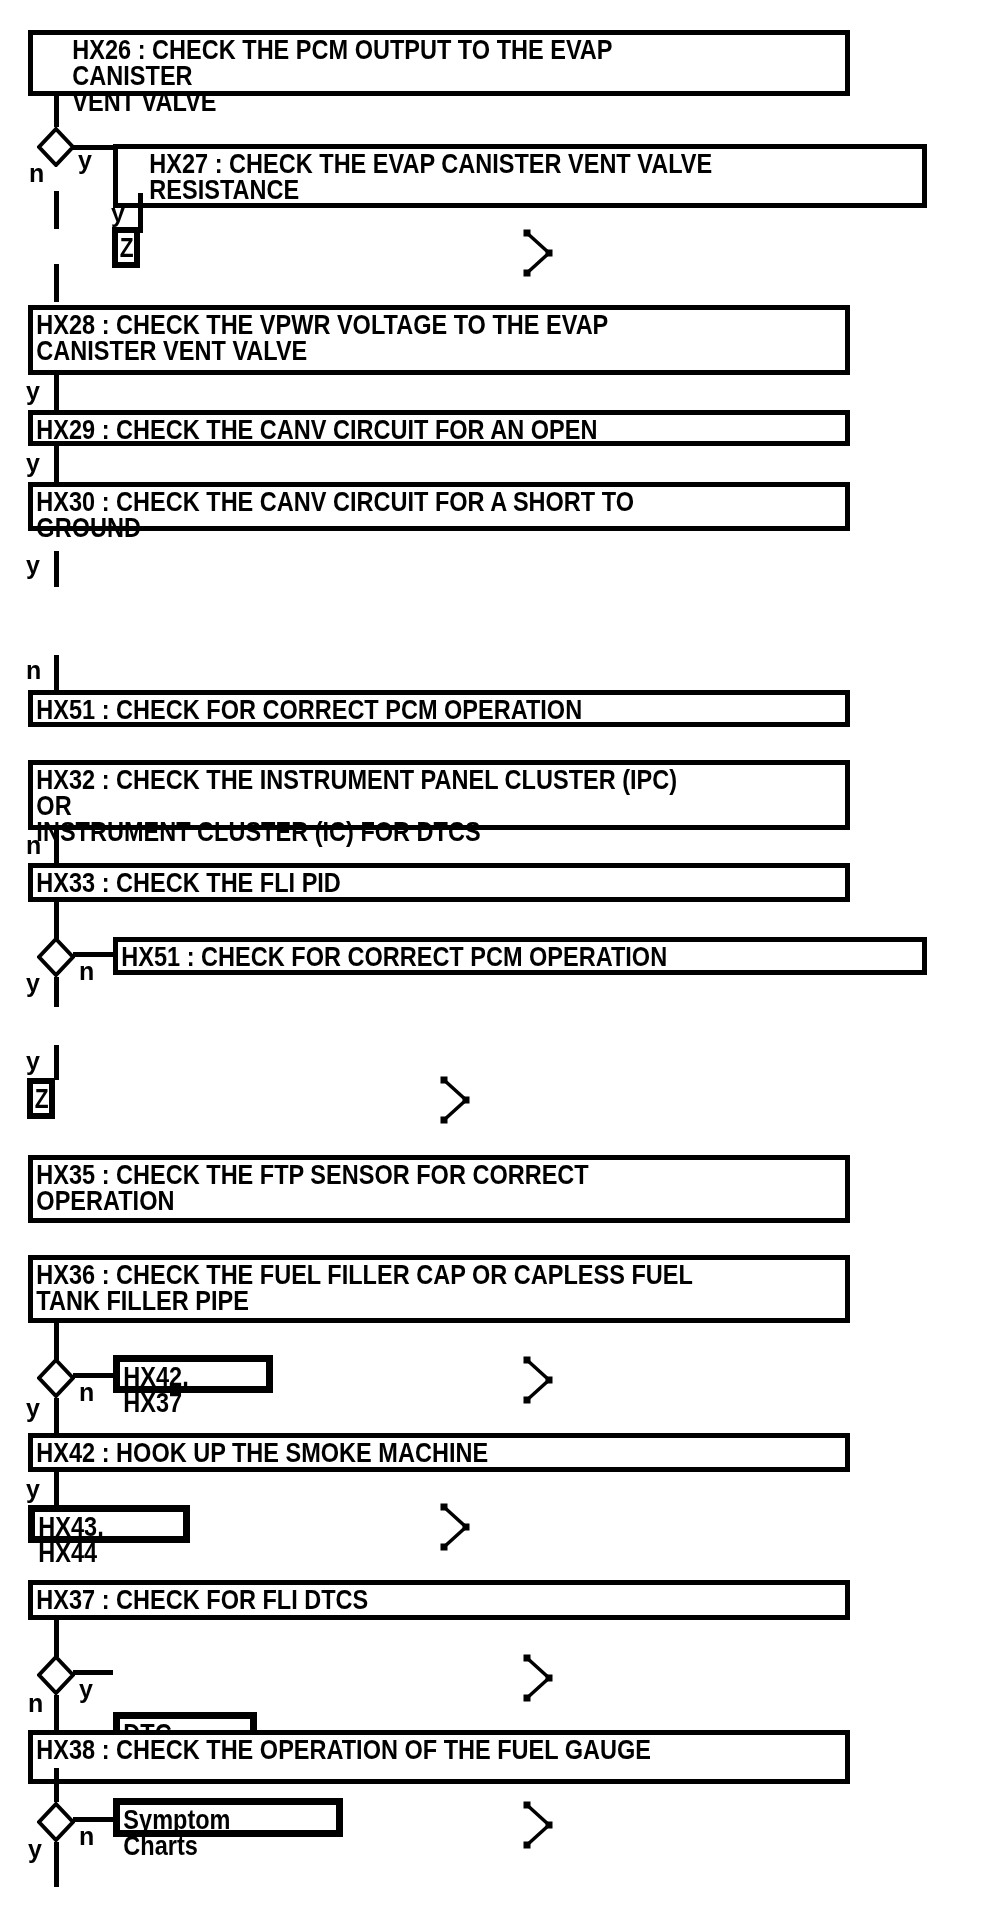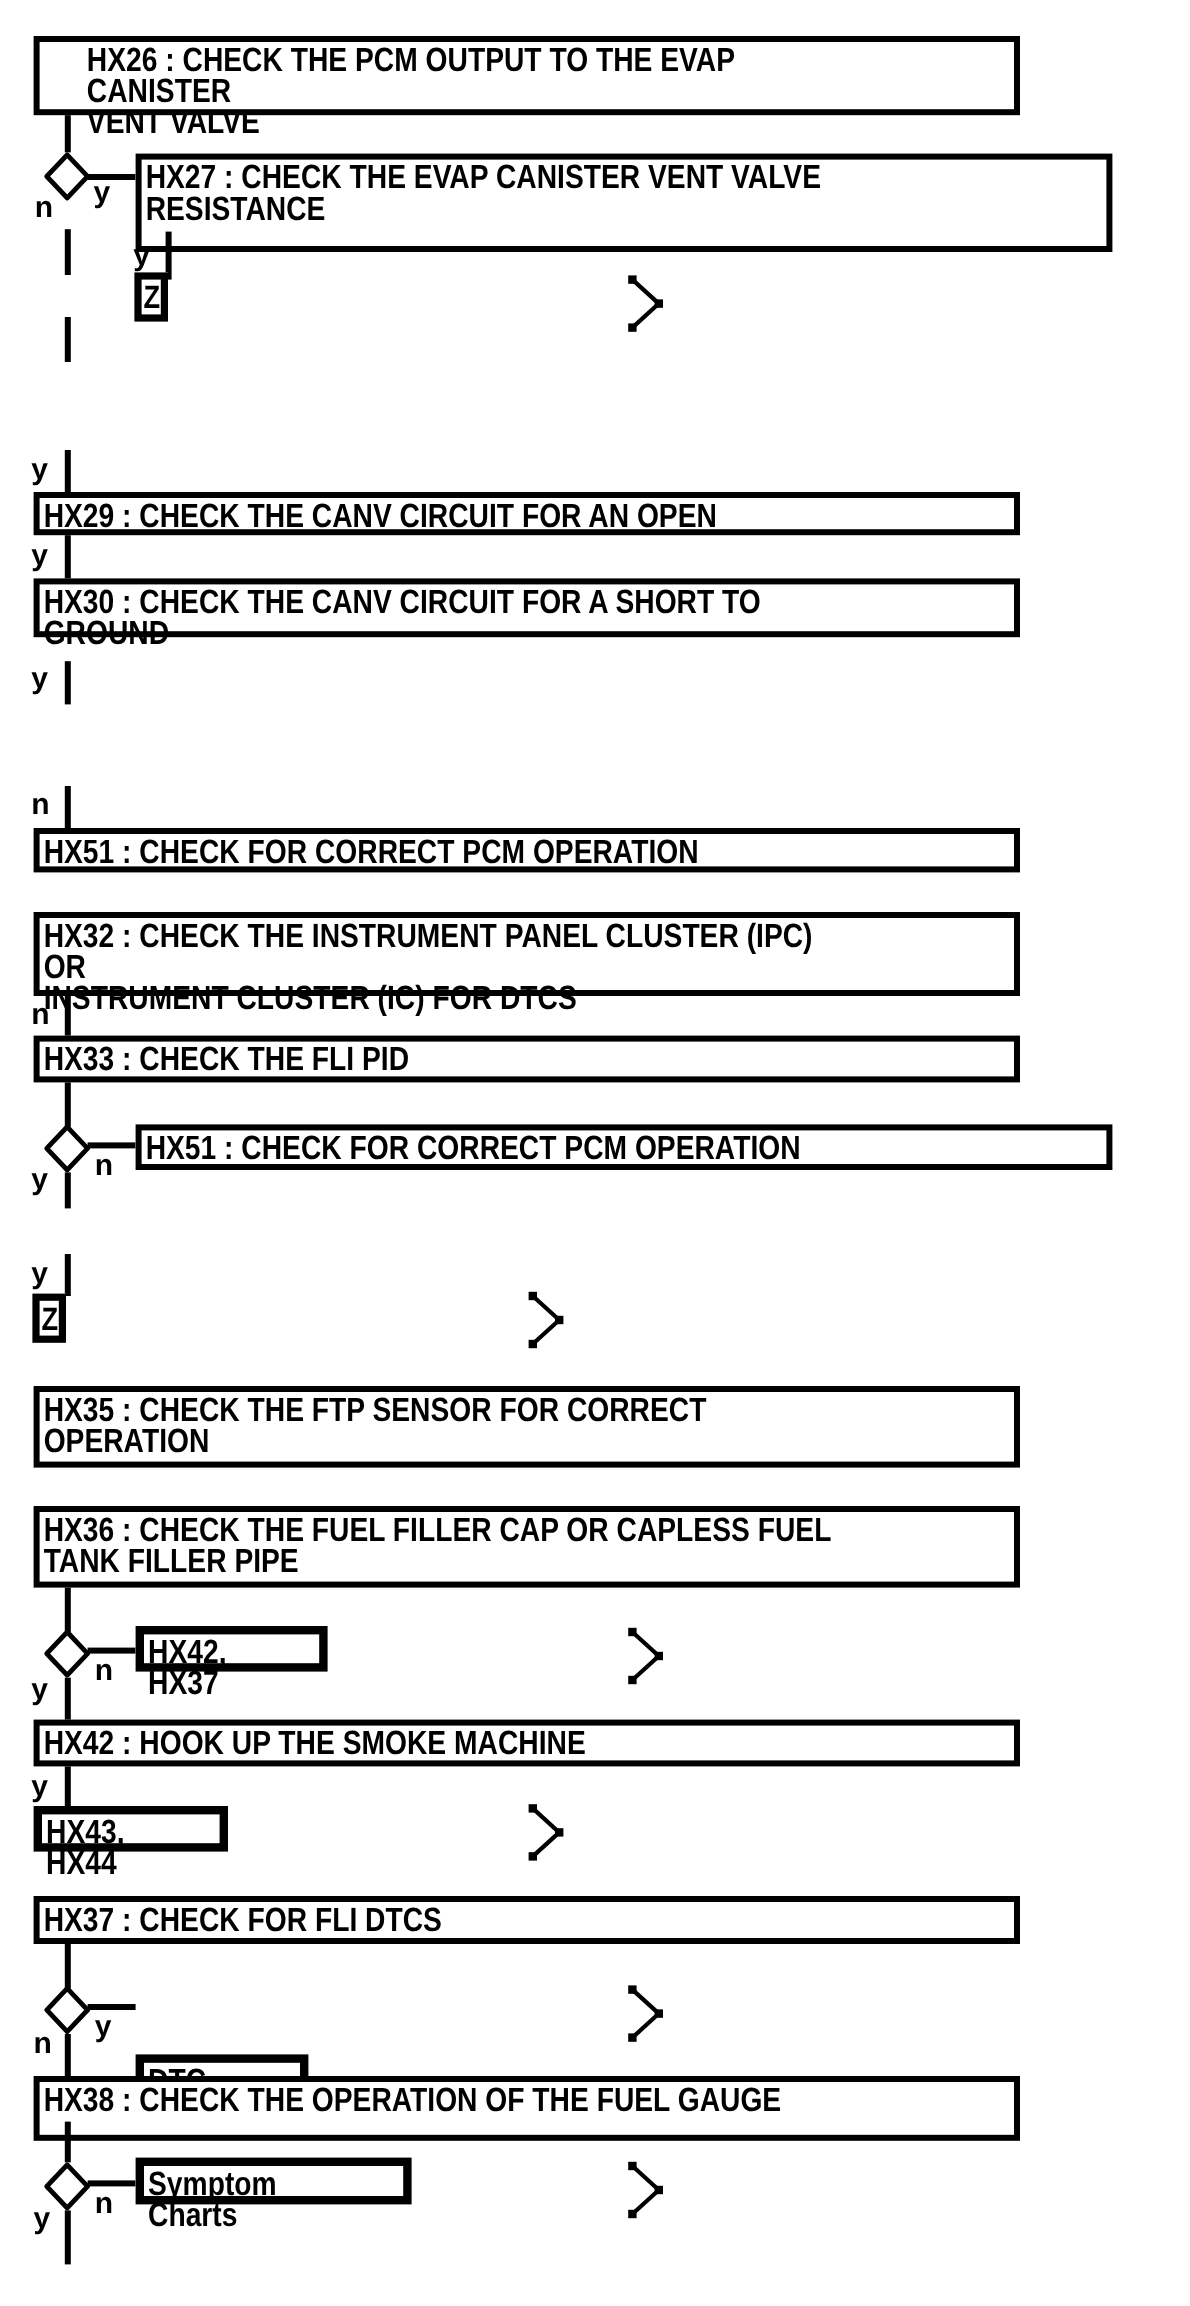--- a/index.html
+++ b/index.html
@@ -35,21 +35,21 @@
 
   <div class="dia" style="left:37px;top:127px;">
     <svg width="38" height="40" viewBox="0 0 38 40">
       <polygon points="19,2 36,20 19,38 2,20" fill="#fff" stroke="#000" stroke-width="4"></polygon>
     </svg>
   </div>
   <div class="lbl" style="left:78px;top:148px;">y</div>
   <div class="lbl" style="left:29px;top:161px;">n</div>
   <div class="hline" style="left:73px;top:145px;width:40px;"></div>
 
-  <div class="box" style="left:113px;top:128px;width:814px;height:82px;">
+  <div class="box" style="left:113px;top:144px;width:814px;height:64px;padding-left:28px;">
     <span class="t">HX27 : CHECK THE EVAP CANISTER VENT VALVE
 RESISTANCE</span>
   </div>
 
   <div class="lbl" style="left:111px;top:201px;">y</div>
   <div class="vline" style="left:138px;top:193px;height:40px;"></div>
 
   <div class="box zbox" style="left:112px;top:227px;width:28px;height:41px;">
     <span class="t">Z</span>
   </div>
@@ -58,20 +58,24 @@
     <svg width="32" height="50" viewBox="0 0 32 50">
       <path d="M5,5 L27,25 L5,45" fill="none" stroke="#000" stroke-width="3.5"></path>
       <rect x="1.5" y="1.5" width="7" height="7" fill="#000"></rect>
       <rect x="23.5" y="21.5" width="7" height="7" fill="#000"></rect>
       <rect x="1.5" y="41.5" width="7" height="7" fill="#000"></rect>
     </svg>
   </div>
 
   <div class="dashline" style="left:54px;top:191px;height:114px;"></div>
 
+  <div class="box" style="left:28px;top:305px;width:822px;height:70px;">
+    <span class="t">HX28 : CHECK THE VPWR VOLTAGE TO THE EVAP
+CANISTER VENT VALVE</span>
+  </div>
   <div class="lbl" style="left:26px;top:379px;">y</div>
   <div class="vline" style="left:54px;top:375px;height:37px;"></div>
 
   <div class="box" style="left:28px;top:410px;width:822px;height:36px;">
     <span class="t">HX29 : CHECK THE CANV CIRCUIT FOR AN OPEN</span>
   </div>
   <div class="lbl" style="left:26px;top:451px;">y</div>
   <div class="vline" style="left:54px;top:446px;height:38px;"></div>
 
   <div class="box" style="left:28px;top:482px;width:822px;height:49px;">

